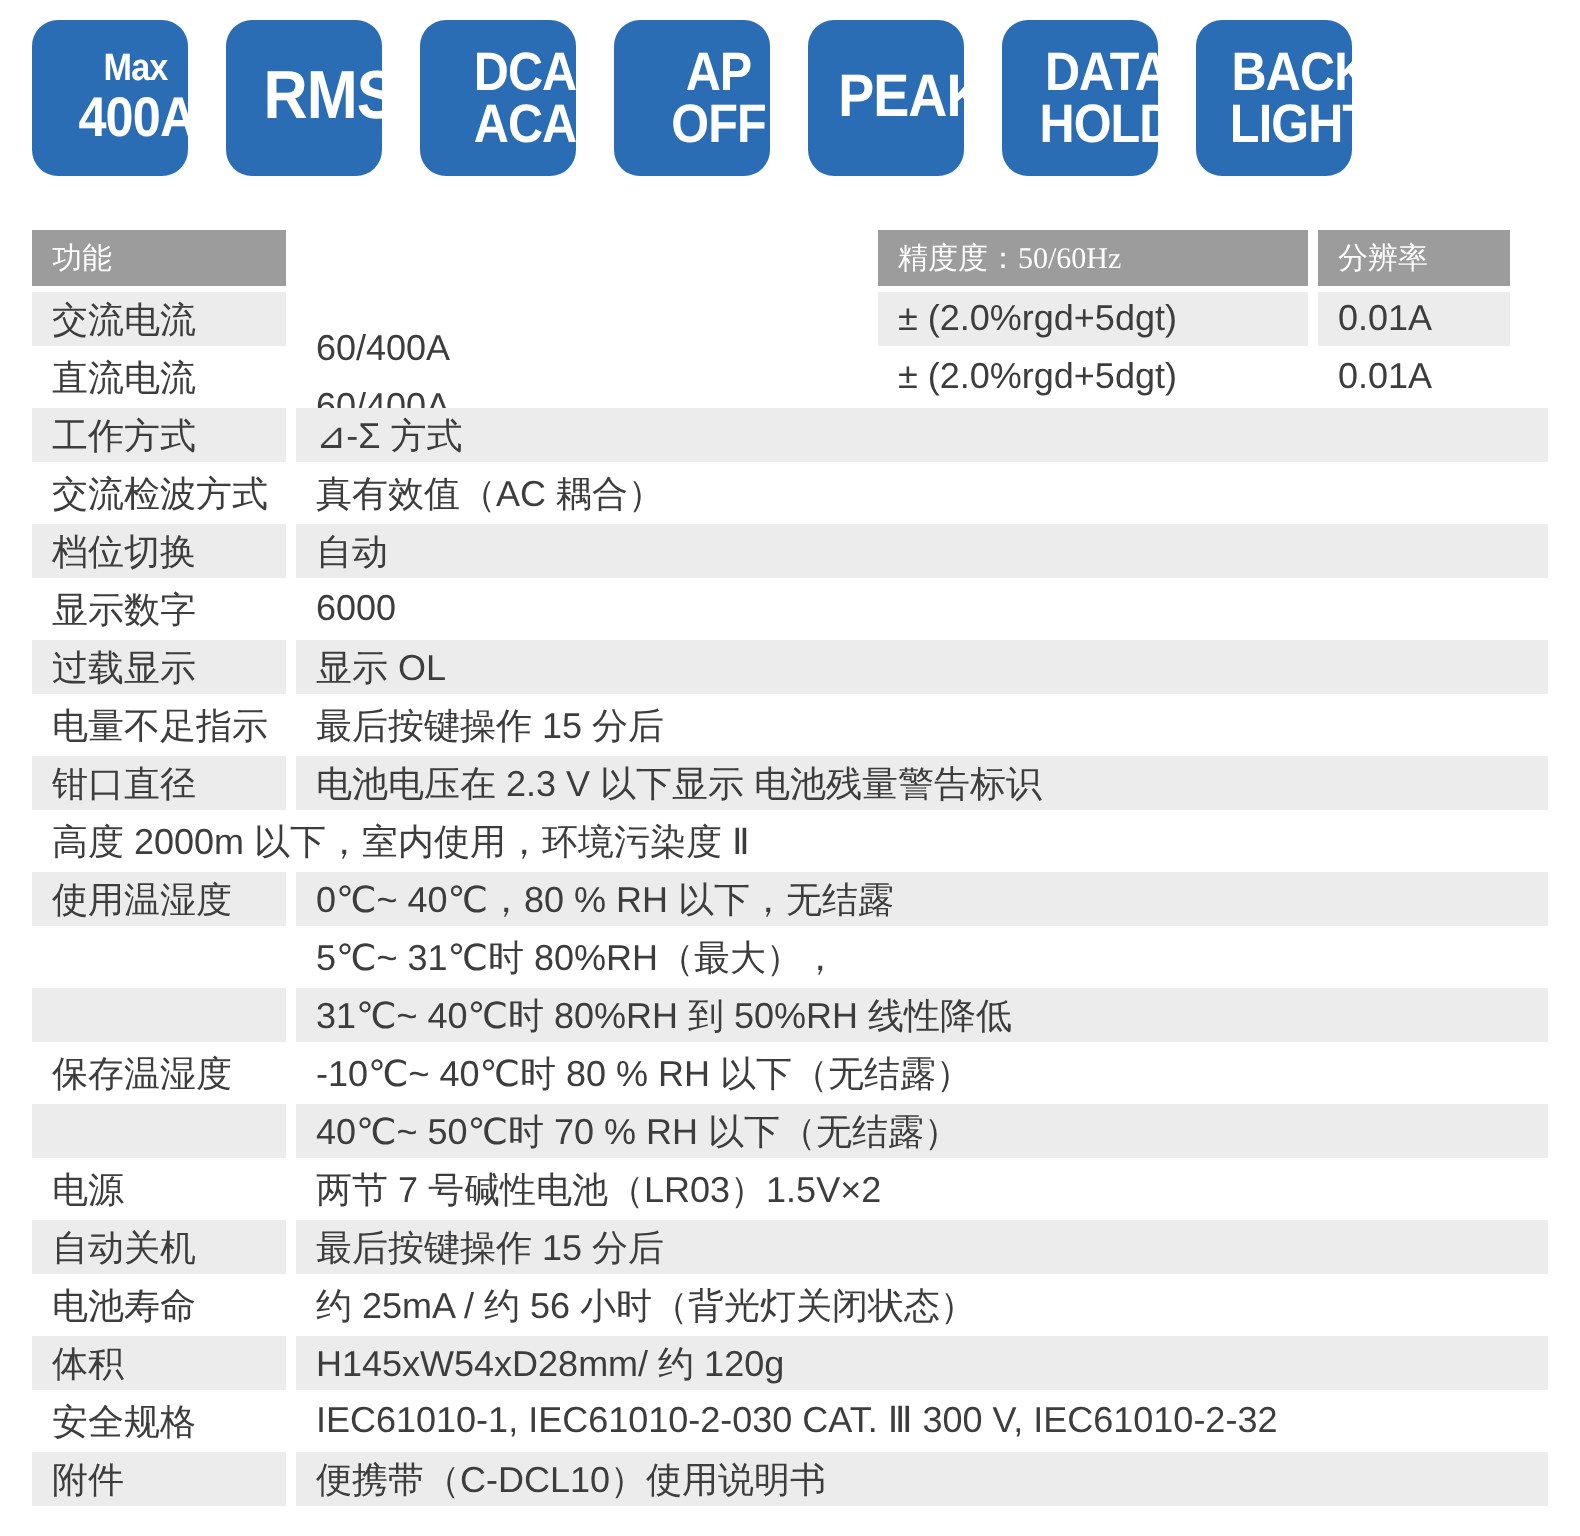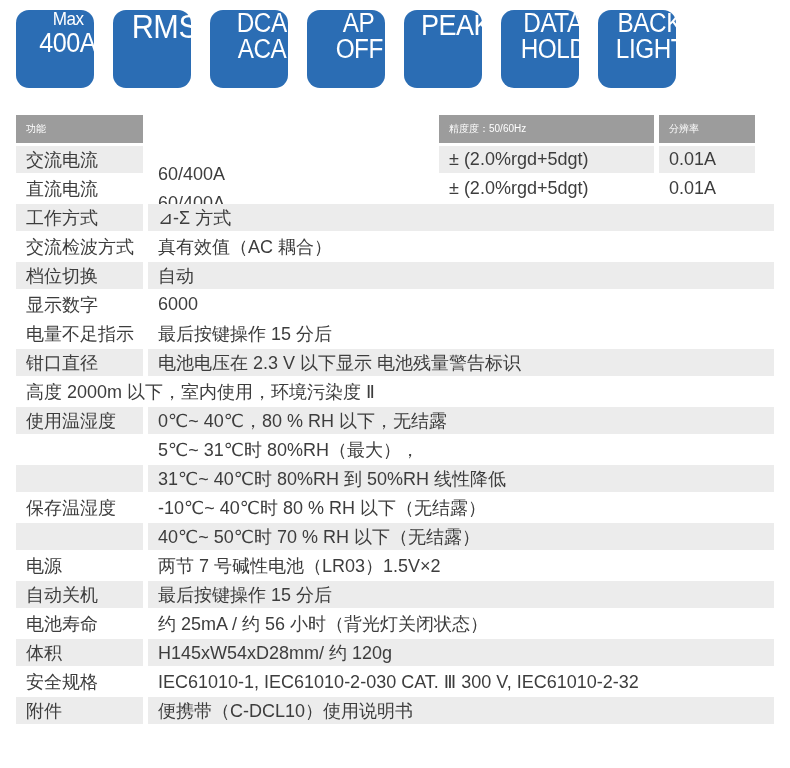--- a/index.html
+++ b/index.html
@@ -11,36 +11,36 @@
   *{box-sizing:border-box;}
   html,body{margin:0;padding:0;}
   body{
     width:790px;height:768px;position:relative;background:#ffffff;overflow:hidden;
     font-family:"Liberation Sans","DejaVu Sans",sans-serif;color:var(--text);
   }
   
   .badges{position:absolute;left:16px;top:10px;display:flex;gap:19px;}
   .badge{
     width:78px;height:78px;background:var(--blue);border-radius:13px;
-    color:#fff;display:flex;flex-direction:column;align-items:center;
-    font-weight:normal;
+    color:#fff;display:flex;flex-direction:column;align-items:center;justify-content:center;
+    font-weight:bold;
     padding-left:26px;
   }
   .bl{line-height:0.98;transform:scaleX(0.9);letter-spacing:-0.5px;white-space:nowrap;}
   .sz-sm{font-size:19px;}
   .sz-md{font-size:28px;}
   .sz-lg{font-size:27px;}
   .sz-xl{font-size:34px;}
   .sz-pk{font-size:30px;}
   
   .spec-table{position:absolute;left:16px;top:115px;width:758px;}
   .thead{display:flex;gap:5px;height:28px;margin-bottom:3px;}
   .thead .cell{
     background:var(--hdr);color:#ffffff;display:flex;align-items:center;
-    padding-left:10px;font-size:10px;white-space:nowrap;
+    padding-left:10px;font-size:15px;white-space:nowrap;font-family:Liberation Serif, serif;
   }
   .trow{display:flex;gap:5px;height:27px;margin-bottom:2px;}
   .trow .cell{
     display:flex;align-items:center;padding-left:10px;
     font-size:18px;white-space:nowrap;background:#ffffff;
   }
   .trow.stripe .cell{background:var(--stripe);}
   .w0{width:127px;}
   .w1{width:286px;margin-top:28px;}
   .w2{width:215px;}
@@ -108,20 +108,24 @@
         <div class="cell wspan">真有效值（AC 耦合）</div>
       </div>
       <div class="trow stripe">
         <div class="cell w0">档位切换</div>
         <div class="cell wspan">自动</div>
       </div>
       <div class="trow">
         <div class="cell w0">显示数字</div>
         <div class="cell wspan">6000</div>
       </div>
+      <div class="trow stripe">
+        <div class="cell w0">过载显示</div>
+        <div class="cell wspan">显示 OL</div>
+      </div>
       <div class="trow">
         <div class="cell w0">电量不足指示</div>
         <div class="cell wspan">最后按键操作 15 分后</div>
       </div>
       <div class="trow stripe">
         <div class="cell w0">钳口直径</div>
         <div class="cell wspan">电池电压在 2.3 V 以下显示 电池残量警告标识</div>
       </div>
       <div class="trow">
         <div class="cell wspan">高度 2000m 以下，室内使用，环境污染度 Ⅱ</div>

